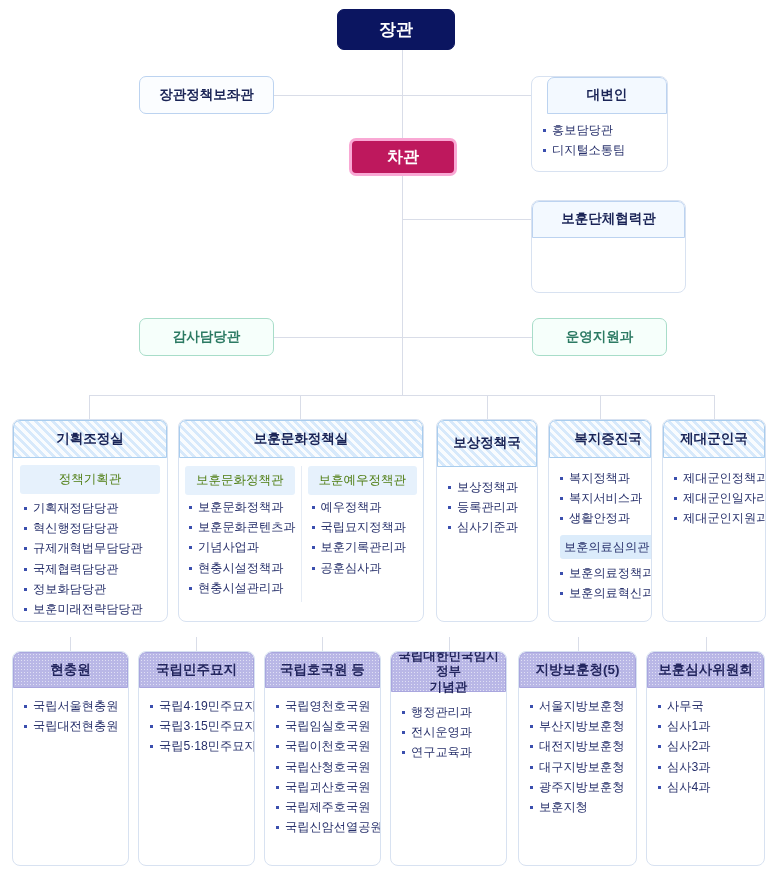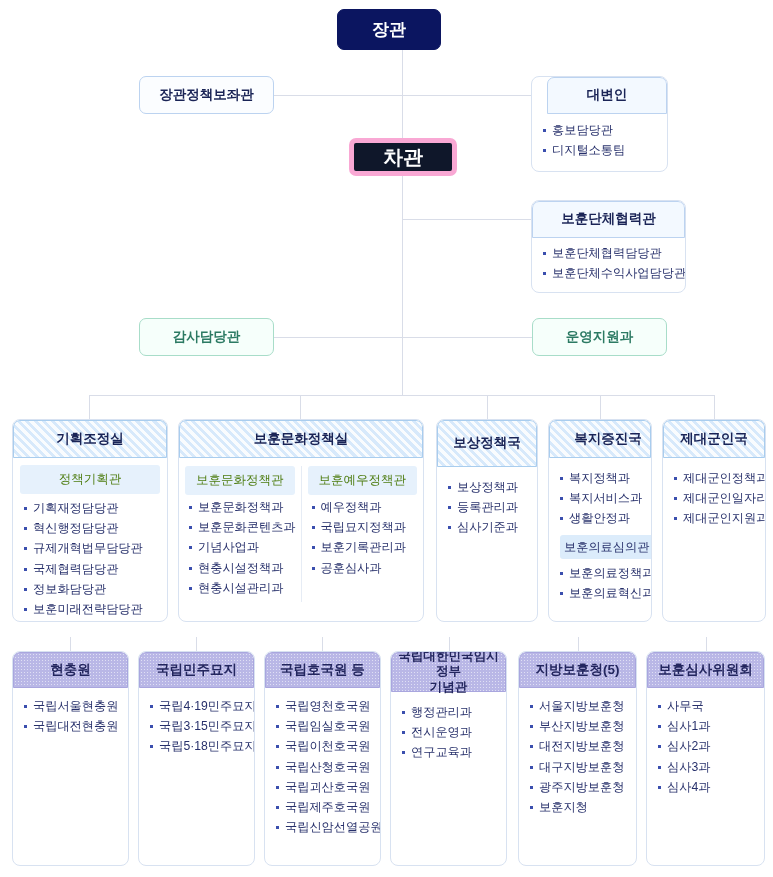--- a/index.html
+++ b/index.html
@@ -33,24 +33,24 @@
     text-align: center;
     line-height: 1.25;
   }
   .box-minister {
     background: #0b1560;
     color: #ffffff;
     font-size: 17px;
     border: 1px solid #0b1560;
   }
   .box-vice {
-    background: #0f172a;
+    background: #be185d;
     color: #ffffff;
-    font-size: 20px;
-    border: 5px solid #f9a8d4;
+    font-size: 16px;
+    border: 3px solid #f9a8d4;
   }
   .box-blue-plain {
     background: #fbfdff;
     color: #1a2456;
     font-size: 13.5px;
     border: 1px solid #bcd3f0;
   }
   .box-green-plain {
     background: #f6fffb;
     color: #2c7a63;
@@ -176,21 +176,21 @@
   <div class="ln v" style="left:600px; top:395px; height:24px;"></div>
   <div class="ln v" style="left:714px; top:395px; height:24px;"></div>
 
   <div class="ln v" style="left:70px; top:637px; height:14px;"></div>
   <div class="ln v" style="left:196px; top:637px; height:14px;"></div>
   <div class="ln v" style="left:322px; top:637px; height:14px;"></div>
   <div class="ln v" style="left:449px; top:637px; height:14px;"></div>
   <div class="ln v" style="left:578px; top:637px; height:14px;"></div>
   <div class="ln v" style="left:706px; top:637px; height:14px;"></div>
 
-  <div class="box box-minister" style="left:337px; top:9px; width:104px; height:41px;text-align:right;">장관</div>
+  <div class="box box-minister" style="left:337px; top:9px; width:118px; height:41px;text-align:right;">장관</div>
 
   <div class="box box-vice" style="left:349px; top:138px; width:108px; height:38px;">차관</div>
 
   <div class="box box-blue-plain" style="left:139px; top:76px; width:135px; height:38px;">장관정책보좌관</div>
 
   <div class="box box-green-plain" style="left:139px; top:318px; width:135px; height:38px;">감사담당관</div>
 
   <div class="box box-green-plain" style="left:532px; top:318px; width:135px; height:38px;">운영지원과</div>
 
   <div class="card" style="left:531px; top:76px; width:137px; height:96px;">
@@ -198,26 +198,20 @@
     <div class="card-body" style="padding-top:10px;">
       <ul class="items">
         <li>홍보담당관</li>
         <li>디지털소통팀</li>
       </ul>
     </div>
   </div>
 
   <div class="card" style="left:531px; top:200px; width:155px; height:93px;">
     <div class="card-hdr hdr-plainblue" style="height:37px;">보훈단체협력관</div>
-    <div class="card-body" style="padding-top:9px;">
-      <ul class="items">
-        <li>보훈단체협력담당관</li>
-        <li>보훈단체수익사업담당관</li>
-      </ul>
-    </div>
   </div>
 
   <div class="card" style="left:12px; top:419px; width:156px; height:203px;">
     <div class="card-hdr hdr-striped" style="height:38px;">기획조정실</div>
     <div class="sub-hdr">정책기획관</div>
     <div class="card-body" style="padding-top:4px;">
       <ul class="items">
         <li>기획재정담당관</li>
         <li>혁신행정담당관</li>
         <li>규제개혁법무담당관</li>

